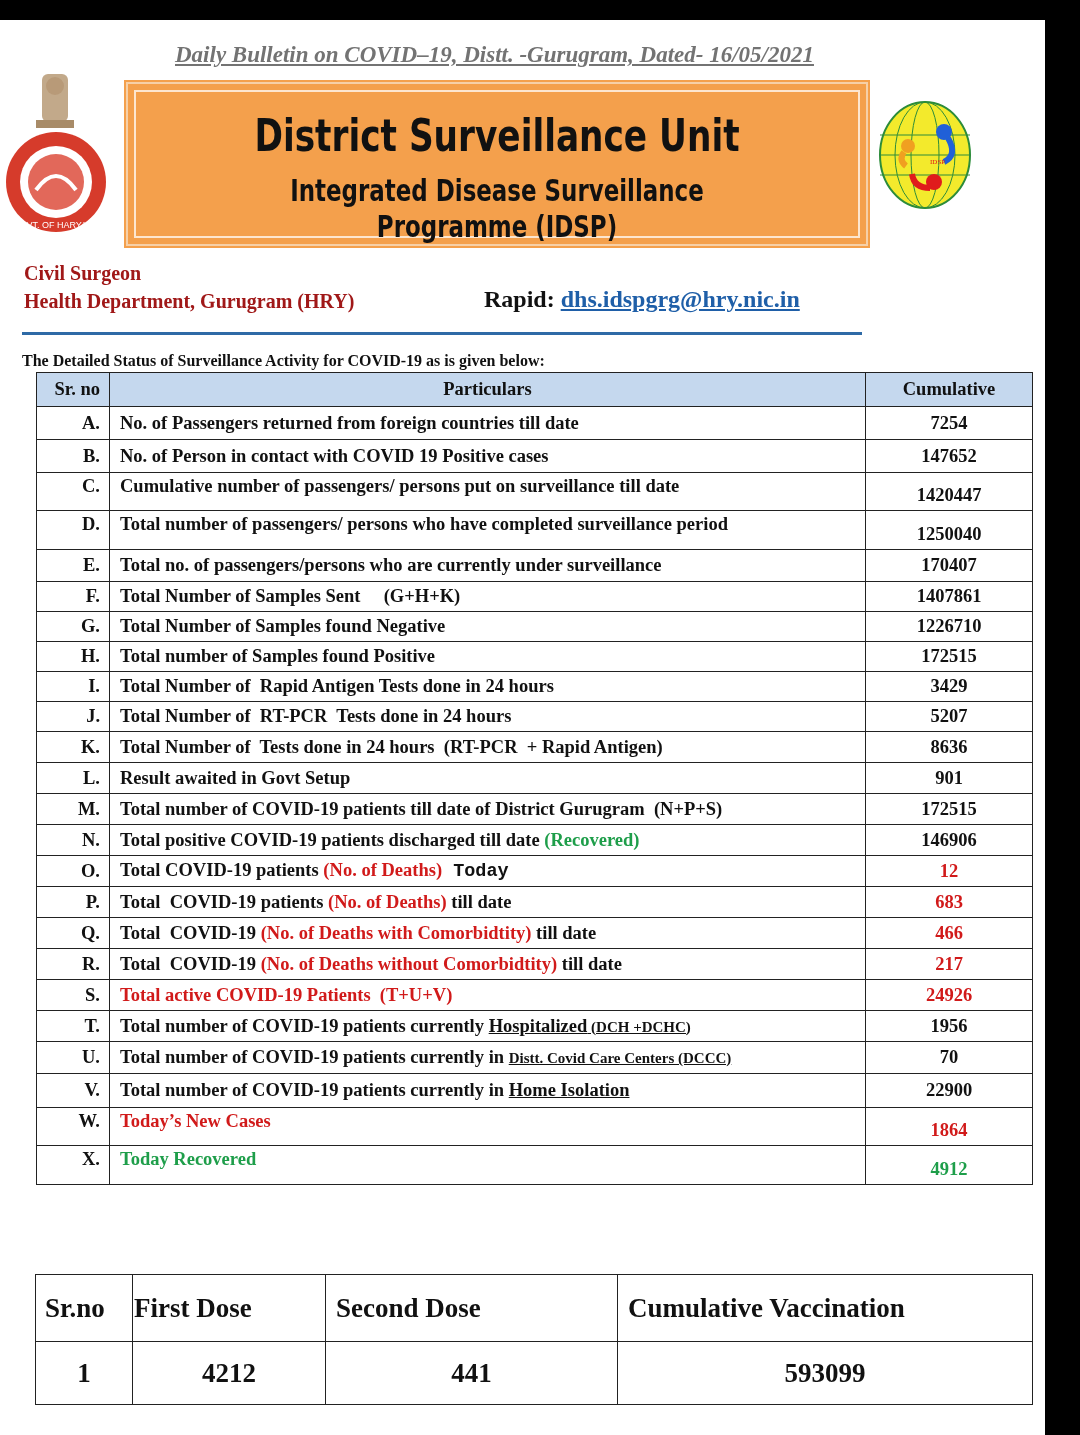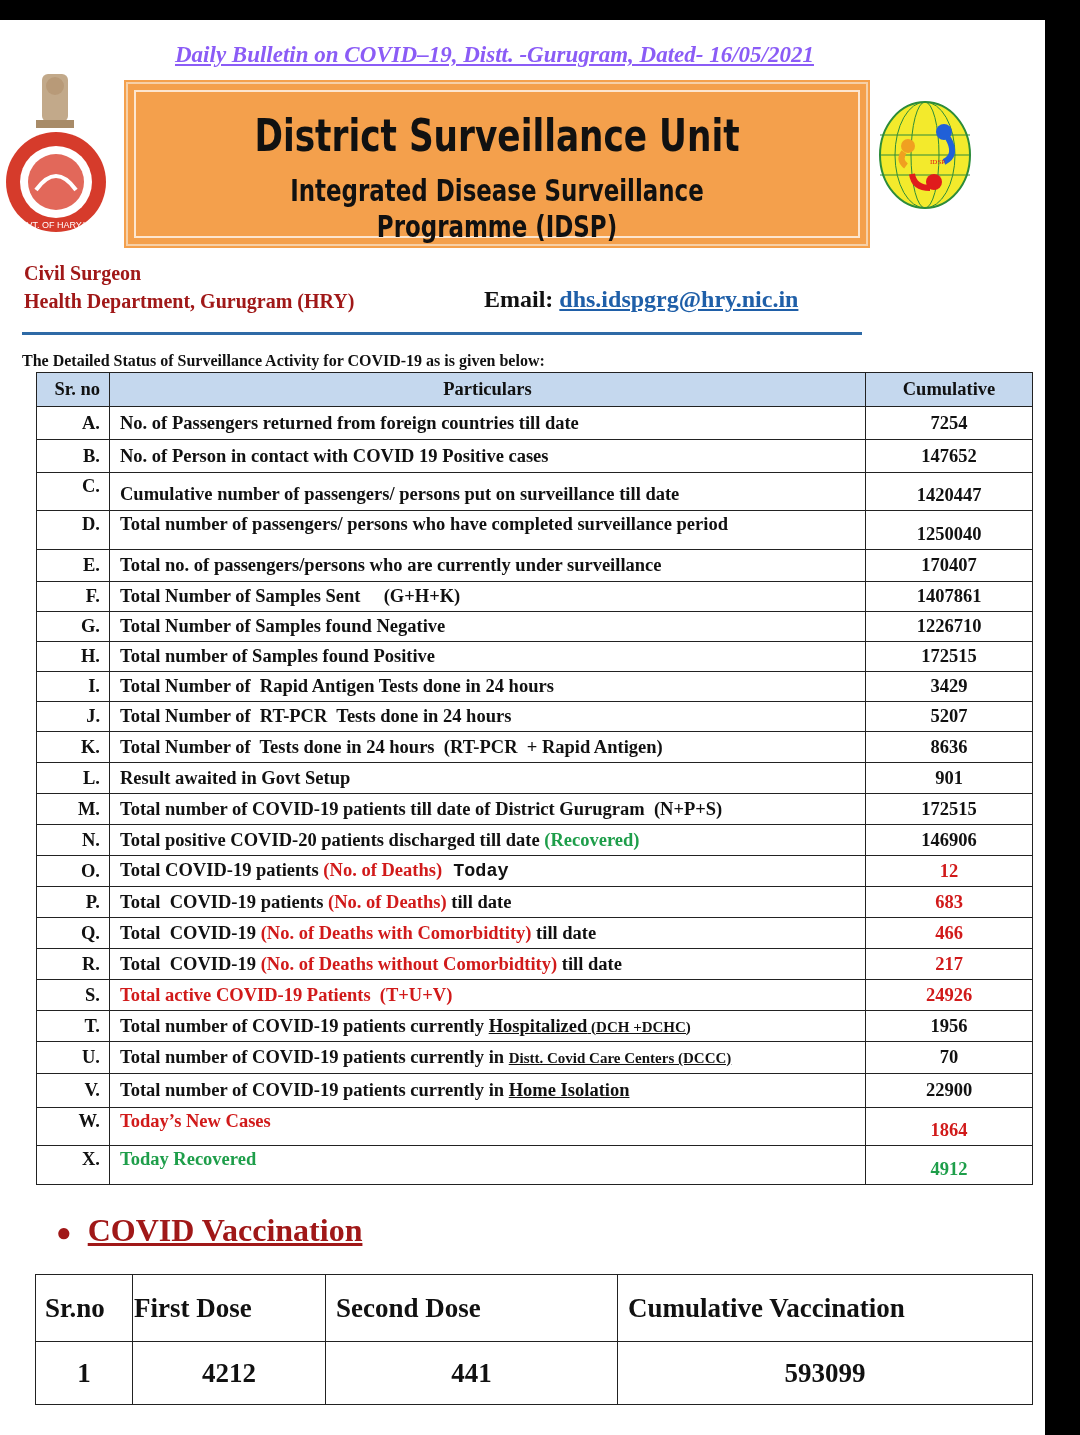--- a/index.html
+++ b/index.html
@@ -1,18 +1,18 @@
 <!DOCTYPE html>
 <html><head>
 <meta charset="utf-8">
 <style>
   html,body{margin:0;padding:0;}
   body{width:1080px;height:1435px;background:#000;position:relative;overflow:hidden;font-family:"Liberation Serif","DejaVu Serif",serif;}
   .page{position:absolute;left:0;top:20px;width:1045px;height:1415px;background:#fff;}
-  .bulletin{position:absolute;left:175px;top:22px;font-size:23px;font-weight:bold;font-style:italic;color:#8b5cf6;text-decoration:underline;white-space:nowrap;}
+  .bulletin{position:absolute;left:175px;top:22px;font-size:23px;font-weight:bold;font-style:italic;color:#737373;text-decoration:underline;white-space:nowrap;}
   .logo-left{position:absolute;left:2px;top:52px;width:108px;height:160px;}
   .logo-right{position:absolute;left:878px;top:80px;width:95px;height:110px;}
   .banner{position:absolute;left:126px;top:62px;width:738px;height:160px;background:#f4a04c;border:2px solid #f6d0a8;box-shadow:0 0 0 2px #f4a04c;}
   .banner-inner{position:absolute;left:6px;top:6px;right:6px;bottom:6px;border:2px solid #fde6cf;}
   .banner-title{position:absolute;left:0;right:0;top:26px;text-align:center;font-family:"DejaVu Sans","Liberation Sans",sans-serif;font-weight:bold;font-size:44px;color:#111;transform:scaleX(0.78);letter-spacing:0;}
   .banner-sub{position:absolute;left:0;right:0;top:88px;text-align:center;font-family:"DejaVu Sans","Liberation Sans",sans-serif;font-weight:bold;font-size:31px;color:#111;transform:scaleX(0.74);}
   .cs1{position:absolute;left:24px;top:242px;font-size:20px;font-weight:bold;color:#a01818;}
   .cs2{position:absolute;left:24px;top:270px;font-size:20px;font-weight:bold;color:#a01818;}
   .email{position:absolute;left:484px;top:266px;font-size:24px;font-weight:bold;color:#111;}
   .email a{color:#1f5fa8;text-decoration:underline;}
@@ -73,21 +73,21 @@
     <circle cx="30" cy="46" r="7" fill="#f0a020"></circle>
       <path d="M26 52 Q20 60 28 66" stroke="#f0a020" stroke-width="6" fill="none"></path>
     <circle cx="56" cy="82" r="8" fill="#e01c1c"></circle>
       <path d="M52 88 Q36 88 34 74" stroke="#e01c1c" stroke-width="6" fill="none"></path>
     <text x="52" y="64" font-size="7" fill="#e01c1c" font-family="Liberation Serif, serif">IDSP</text>
   </svg>
 
   <div class="cs1">Civil Surgeon</div>
   <div class="cs2">Health Department, Gurugram (HRY)</div>
   <div class="email">
-    <span>Email:</span>
+    <span>Rapid:</span>
     <a>dhs.idspgrg@hry.nic.in</a>
   </div>
   <div class="rule"></div>
 
   <div class="intro">The Detailed Status of Surveillance Activity for COVID-19 as is given below:</div>
 
   <table class="main">
     <thead>
       <tr>
         <th class="c1">Sr. no</th>
@@ -101,21 +101,21 @@
           <td class="c2" style="vertical-align: middle;"><span style="white-space: pre;">No. of Passengers returned from foreign countries till date</span></td>
           <td class="c3">7254</td>
         </tr>
         <tr style="height: 33px;">
           <td class="c1">B.</td>
           <td class="c2" style="vertical-align: middle;"><span style="white-space: pre;">No. of Person in contact with COVID 19 Positive cases</span></td>
           <td class="c3">147652</td>
         </tr>
         <tr style="height: 38px;">
           <td class="c1" style="vertical-align: top; padding-top: 3px;">C.</td>
-          <td class="c2" style="vertical-align: top; padding-top: 11px;"><span style="white-space: pre;">Cumulative number of passengers/ persons put on surveillance till date</span></td>
+          <td class="c2" style="vertical-align: top; padding-top: 3px;"><span style="white-space: pre;">Cumulative number of passengers/ persons put on surveillance till date</span></td>
           <td class="c3" style="vertical-align: bottom; padding-bottom: 4px;">1420447</td>
         </tr>
         <tr style="height: 39px;">
           <td class="c1" style="vertical-align: top; padding-top: 3px;">D.</td>
           <td class="c2" style="vertical-align: top; padding-top: 3px;"><span style="white-space: pre;">Total number of passengers/ persons who have completed surveillance period</span></td>
           <td class="c3" style="vertical-align: bottom; padding-bottom: 4px;">1250040</td>
         </tr>
         <tr style="height: 32px;">
           <td class="c1">E.</td>
           <td class="c2" style="vertical-align: middle;"><span style="white-space: pre;">Total no. of passengers/persons who are currently under surveillance</span></td>
@@ -156,21 +156,21 @@
           <td class="c2" style="vertical-align: middle;"><span style="white-space: pre;">Result awaited in Govt Setup</span></td>
           <td class="c3">901</td>
         </tr>
         <tr style="height: 31px;">
           <td class="c1">M.</td>
           <td class="c2" style="vertical-align: middle;"><span style="white-space: pre;">Total number of COVID-19 patients till date of District Gurugram  (N+P+S)</span></td>
           <td class="c3">172515</td>
         </tr>
         <tr style="height: 31px;">
           <td class="c1">N.</td>
-          <td class="c2" style="vertical-align: middle;"><span style="white-space: pre;">Total positive COVID-20 patients discharged till date </span><span class="green" style="white-space: pre;">(Recovered)</span></td>
+          <td class="c2" style="vertical-align: middle;"><span style="white-space: pre;">Total positive COVID-19 patients discharged till date </span><span class="green" style="white-space: pre;">(Recovered)</span></td>
           <td class="c3">146906</td>
         </tr>
         <tr style="height: 31px;">
           <td class="c1">O.</td>
           <td class="c2" style="vertical-align: middle;"><span style="white-space: pre;">Total COVID-19 patients </span><span class="red" style="white-space: pre;">(No. of Deaths)</span><span style="white-space: pre; font-family: Liberation Mono, monospace;"> Today</span></td>
           <td class="c3 red">12</td>
         </tr>
         <tr style="height: 31px;">
           <td class="c1">P.</td>
           <td class="c2" style="vertical-align: middle;"><span style="white-space: pre;">Total  COVID-19 patients </span><span class="red" style="white-space: pre;">(No. of Deaths)</span><span style="white-space: pre;"> till date</span></td>
@@ -212,23 +212,20 @@
           <td class="c3 red" style="vertical-align: bottom; padding-bottom: 4px;">1864</td>
         </tr>
         <tr style="height: 39px;">
           <td class="c1" style="vertical-align: top; padding-top: 3px;">X.</td>
           <td class="c2" style="vertical-align: top; padding-top: 3px;"><span class="green" style="white-space: pre;">Today Recovered</span></td>
           <td class="c3 green" style="vertical-align: bottom; padding-bottom: 4px;">4912</td>
         </tr>
       </tbody>
   </table>
 
-  <div class="vac-title">
-    <span class="bullet">●</span><span class="t">COVID Vaccination</span>
-  </div>
 
   <table class="vac">
     <tbody>
         <tr class="h">
       <td style="width:86px;padding-left:9px">Sr.no</td>
       <td style="width:190px;">First Dose</td>
       <td style="width:280px;padding-left:10px">Second Dose</td>
       <td style="padding-left:10px">Cumulative Vaccination</td>
     </tr>
     <tr class="r">

